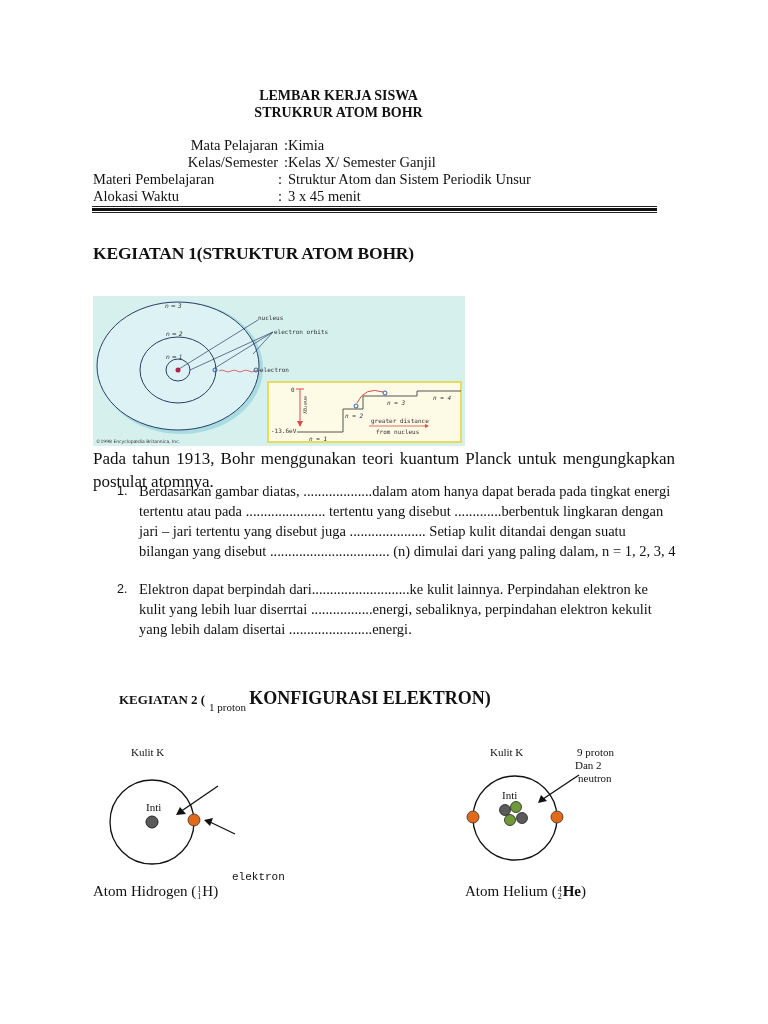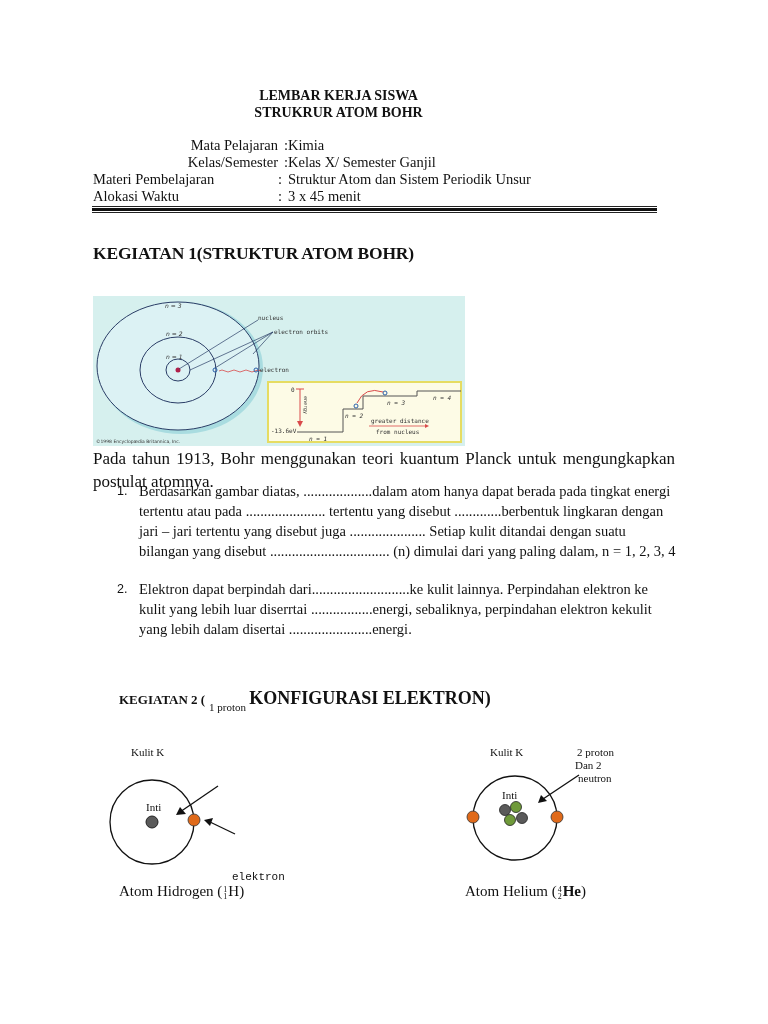--- a/index.html
+++ b/index.html
@@ -122,28 +122,28 @@
     <circle cx="52" cy="52" r="42" fill="none" stroke="#111" stroke-width="1.3"></circle>
     <circle cx="52" cy="52" r="6" fill="#5a5a5a" stroke="#222" stroke-width="1"></circle>
     <circle cx="94" cy="50" r="6" fill="#e06a1a" stroke="#333" stroke-width="0.8"></circle>
     <line x1="118" y1="16" x2="80" y2="42" stroke="#111" stroke-width="1.3"></line>
     <polygon points="76,45 80,37 86,44" fill="#111"></polygon>
     <line x1="135" y1="64" x2="110" y2="52" stroke="#111" stroke-width="1.3"></line>
     <polygon points="104,50 113,48 110,56" fill="#111"></polygon>
   </svg>
   <div class="abs fig-text" style="left:146px; top:801px;">Inti</div>
   <div class="abs fig-text" style="left:232px; top:871px;font-family:Liberation Mono, monospace;">elektron</div>
-  <div class="abs caption" style="left:93px; top:883px;margin-left:26px;">
+  <div class="abs caption" style="left:93px; top:883px;">
     <span>Atom Hidrogen (</span><span class="frac"><span>1</span><br><span>1</span></span><span>H</span><span>)</span>
   </div>
 </div>
 
 <div>
   <div class="abs fig-text" style="left:490px; top:746px;">Kulit K</div>
-  <div class="abs fig-text" style="left:577px; top:746px;">2 proton</div>
+  <div class="abs fig-text" style="left:577px; top:746px;">9 proton</div>
   <div class="abs fig-text" style="left:575px; top:759px;">Dan 2</div>
   <div class="abs fig-text" style="left:578px; top:772px;">neutron</div>
   <svg class="abs" style="left:460px; top:770px;" width="120" height="100">
     <circle cx="55" cy="48" r="42" fill="none" stroke="#111" stroke-width="1.3"></circle>
     <circle cx="13" cy="47" r="6" fill="#e06a1a" stroke="#333" stroke-width="0.8"></circle>
     <circle cx="97" cy="47" r="6" fill="#e06a1a" stroke="#333" stroke-width="0.8"></circle>
     <circle cx="45" cy="40" r="5.5" fill="#5a5a5a" stroke="#222" stroke-width="0.8"></circle>
     <circle cx="56" cy="37" r="5.5" fill="#6f9a3a" stroke="#222" stroke-width="0.8"></circle>
     <circle cx="50" cy="50" r="5.5" fill="#6f9a3a" stroke="#222" stroke-width="0.8"></circle>
     <circle cx="62" cy="48" r="5.5" fill="#5a5a5a" stroke="#222" stroke-width="0.8"></circle>

